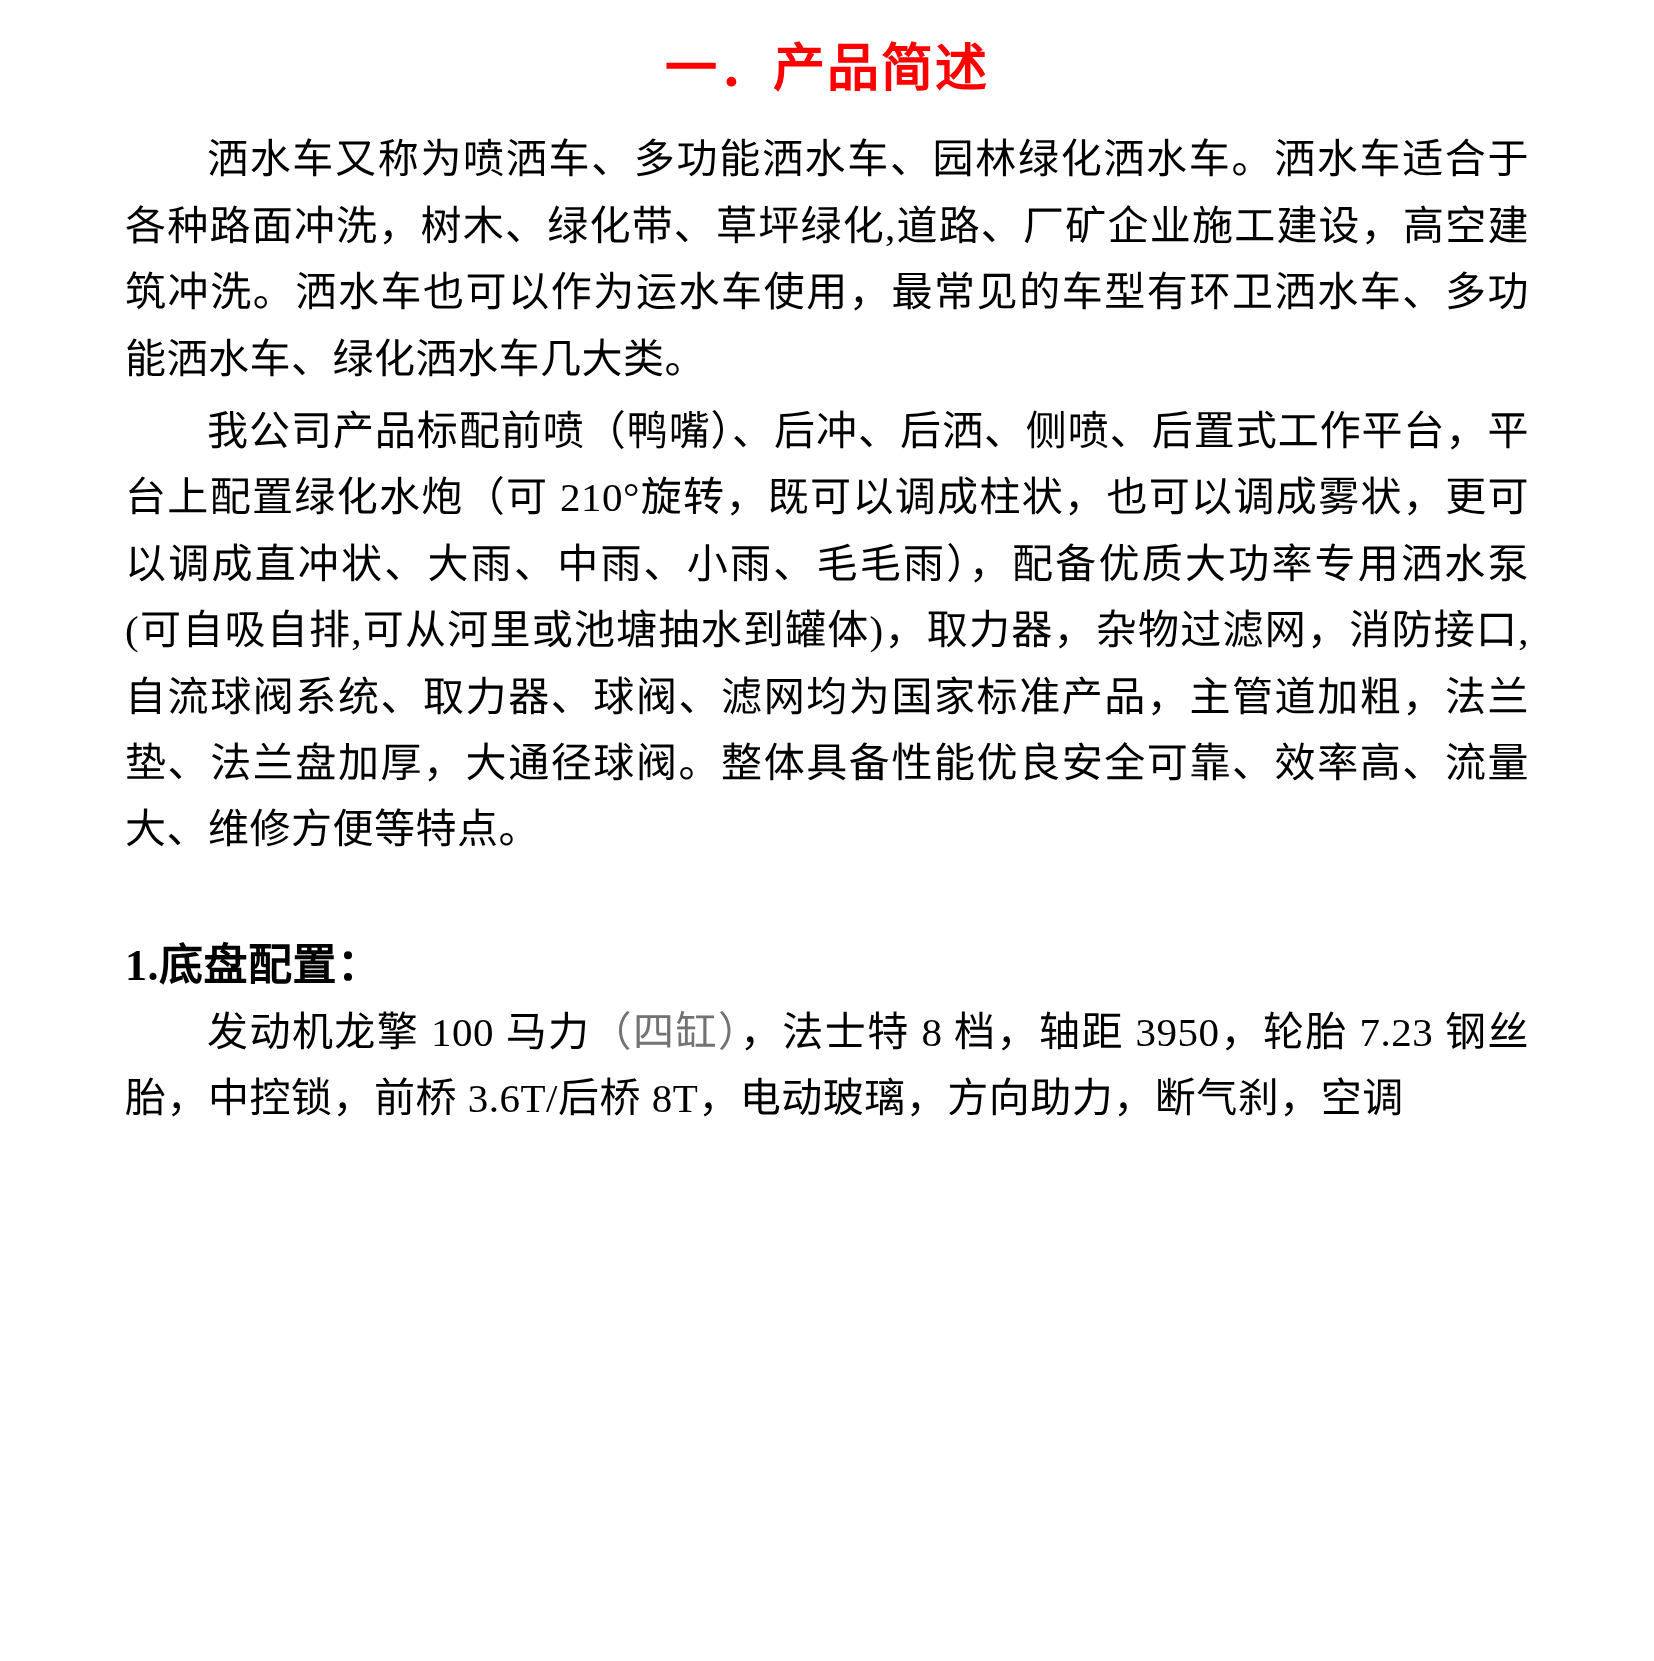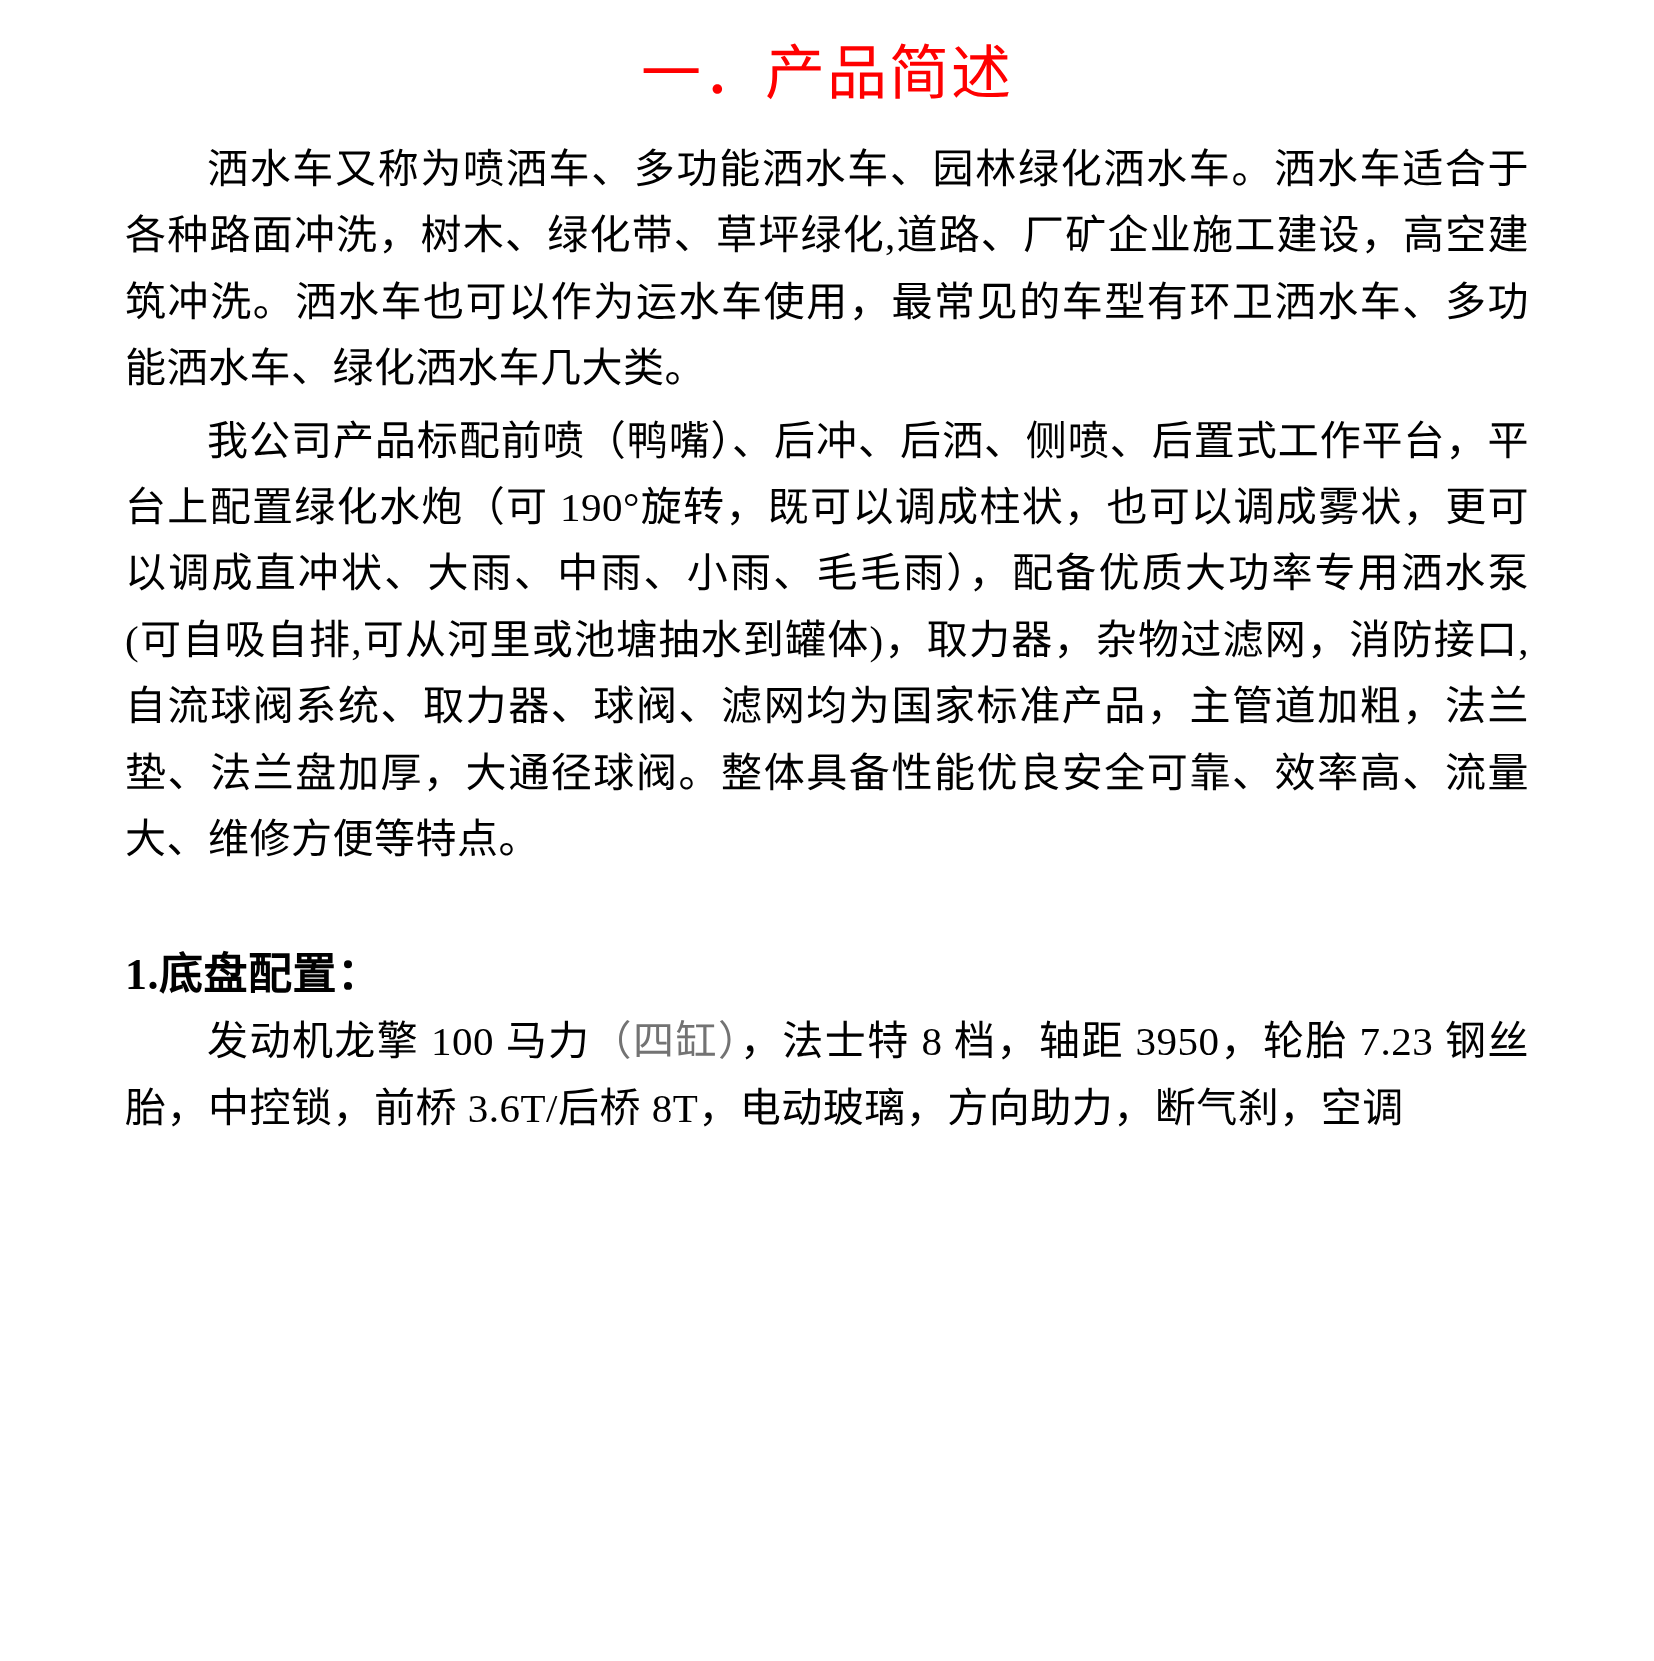--- a/index.html
+++ b/index.html
@@ -17,22 +17,22 @@
   .page {
     width: 1654px;
     min-height: 1661px;
     box-sizing: border-box;
     padding: 18px 125px 0 125px;
     position: relative;
   }
   .heading {
     text-align: center;
     color: #ff0000;
-    font-weight: normal;
-    font-size: 60px;
+    font-weight: bold;
+    font-size: 52px;
     letter-spacing: 2px;
     line-height: 1.2;
     margin: 0;
     padding: 14px 0 8px 0;
     font-family: "Liberation Serif", "DejaVu Serif", serif;
   }
   .heading-1 { padding-top: 20px; }
   .heading-2 { padding-top: 58px; padding-bottom: 10px; }
   .para {
     font-size: 41px;
@@ -60,21 +60,21 @@
 </style>
 </head>
 <body>
 
 <div class="page">
 
   <h1 class="heading heading-1">一．产品简述</h1>
 
   <div class="para-block">
     <p class="para">洒水车又称为喷洒车、多功能洒水车、园林绿化洒水车。洒水车适合于各种路面冲洗，树木、绿化带、草坪绿化,道路、厂矿企业施工建设，高空建筑冲洗。洒水车也可以作为运水车使用，最常见的车型有环卫洒水车、多功能洒水车、绿化洒水车几大类。</p>
-    <p class="para">我公司产品标配前喷（鸭嘴）、后冲、后洒、侧喷、后置式工作平台，平台上配置绿化水炮（可 190°旋转，既可以调成柱状，也可以调成雾状，更可以调成直冲状、大雨、中雨、小雨、毛毛雨），配备优质大功率专用洒水泵(可自吸自排,可从河里或池塘抽水到罐体)，取力器，杂物过滤网，消防接口,自流球阀系统、取力器、球阀、滤网均为国家标准产品，主管道加粗，法兰垫、法兰盘加厚，大通径球阀。整体具备性能优良安全可靠、效率高、流量大、维修方便等特点。</p>
+    <p class="para">我公司产品标配前喷（鸭嘴）、后冲、后洒、侧喷、后置式工作平台，平台上配置绿化水炮（可 210°旋转，既可以调成柱状，也可以调成雾状，更可以调成直冲状、大雨、中雨、小雨、毛毛雨），配备优质大功率专用洒水泵(可自吸自排,可从河里或池塘抽水到罐体)，取力器，杂物过滤网，消防接口,自流球阀系统、取力器、球阀、滤网均为国家标准产品，主管道加粗，法兰垫、法兰盘加厚，大通径球阀。整体具备性能优良安全可靠、效率高、流量大、维修方便等特点。</p>
   </div>
 
   <div class="spacer-big"></div>
 
 
   <h2 class="sub-heading">1.底盘配置：</h2>
 
   <p class="para"><span>发动机龙擎 100 马力</span><span class="red">（四缸）</span><span>，法士特 8 档，轴距 3950，轮胎 7.23 钢丝胎，中控锁，前桥 3.6T/后桥 8T，电动玻璃，方向助力，断气刹，空调</span></p>
 
 </div>

